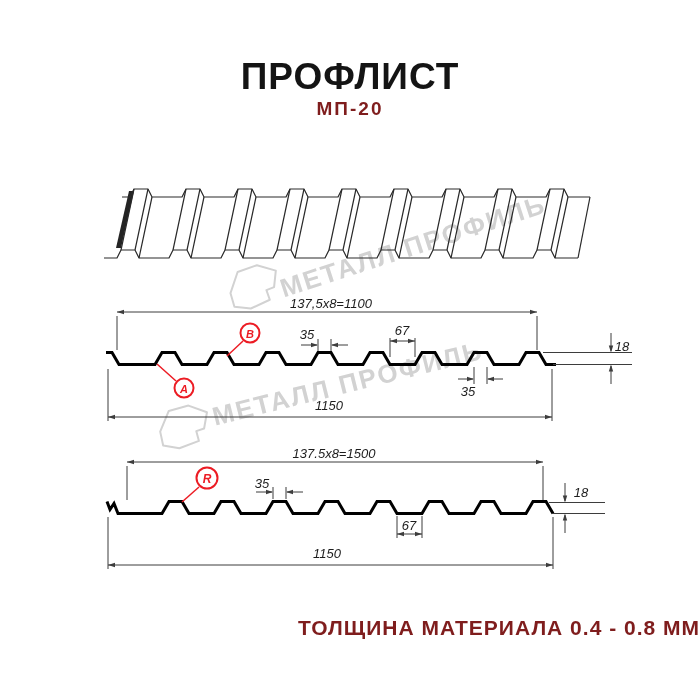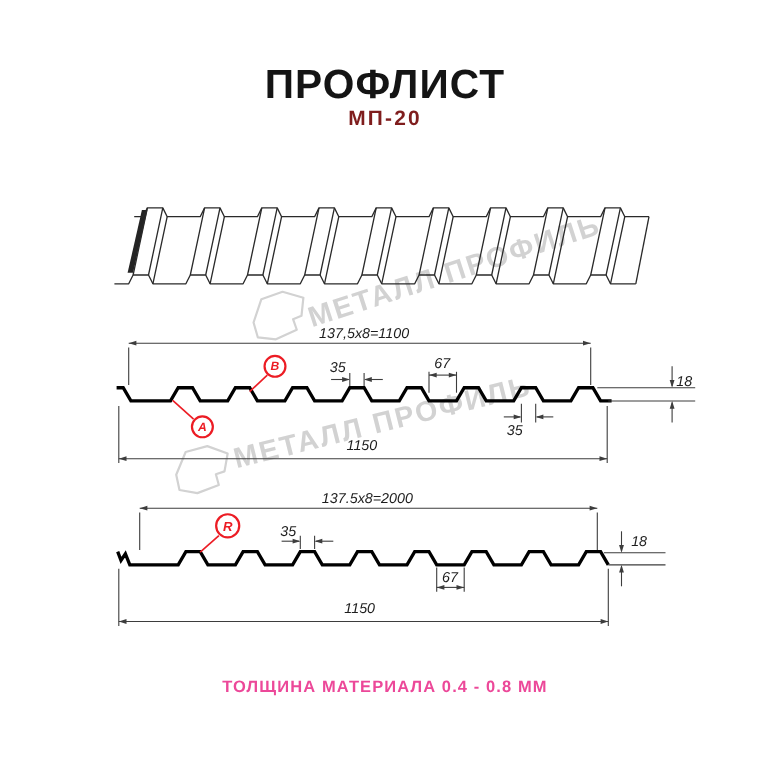--- a/index.html
+++ b/index.html
@@ -24,22 +24,22 @@
   .lbl-layer{position:absolute;left:0;top:0;z-index:3;width:684px;height:700px;pointer-events:none;font-style:italic;}
   
   .dim{position:absolute;transform:translate(-50%,-50%);font-size:13px;color:#1d1d1d;
        white-space:nowrap;background:transparent;}
   
   .marker{position:absolute;transform:translate(-50%,-50%);width:17px;height:17px;
           border:2px solid #ec1c24;border-radius:50%;background:#fff;color:#ec1c24;
           font-size:11px;font-weight:700;display:flex;align-items:center;justify-content:center;}
   .marker-r{width:19px;height:19px;font-size:12px;}
   
-  .footer{position:absolute;left:0;top:616px;width:700px;text-align:center;
-          font-size:15px;font-weight:600;color:#ec4899;letter-spacing:1px;}
+  .footer{position:absolute;left:0;top:616px;width:700px;text-align:right;
+          font-size:21px;font-weight:600;color:#7f1d1d;letter-spacing:1px;}
 </style>
 </head>
 <body>
 
 <div id="page">
 
   <div class="title">ПРОФЛИСТ</div>
   <div class="subtitle">МП-20</div>
 
   <div class="wm-layer">
@@ -178,21 +178,21 @@
     <div class="dim" style="left:622px;top:346px;">18</div>
     <div class="dim" style="left:468px;top:391px;">35</div>
     <div class="dim" style="left:329px;top:405px;">1150</div>
     <div class="marker" style="left:184px;top:388px;">
       <span>A</span>
     </div>
     <div class="marker" style="left:250px;top:333px;">
       <span>B</span>
     </div>
 
-    <div class="dim" style="left:334px;top:453px;">137.5x8=2000</div>
+    <div class="dim" style="left:334px;top:453px;">137.5x8=1500</div>
     <div class="dim" style="left:262px;top:483px;">35</div>
     <div class="dim" style="left:409px;top:525px;">67</div>
     <div class="dim" style="left:581px;top:492px;">18</div>
     <div class="dim" style="left:327px;top:553px;">1150</div>
     <div class="marker marker-r" style="left:207px;top:478px;">
       <span>R</span>
     </div>
   </div>
 
   <div class="footer">ТОЛЩИНА МАТЕРИАЛА 0.4 - 0.8 ММ</div>

